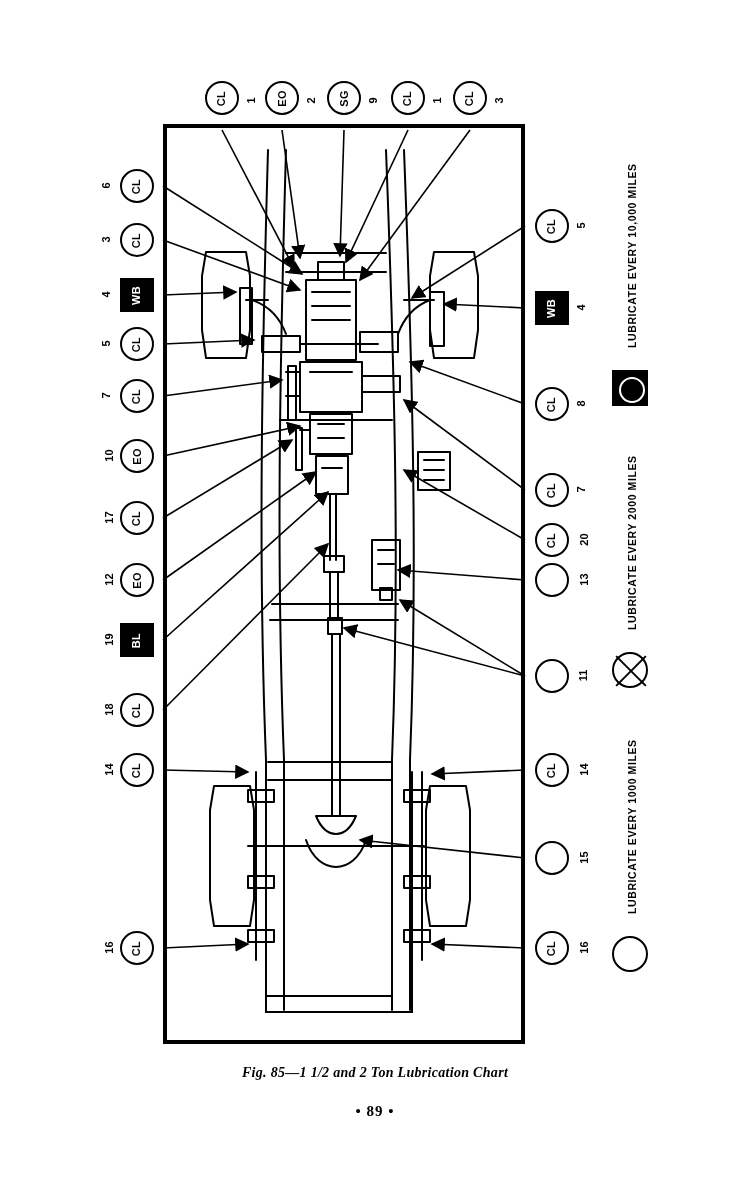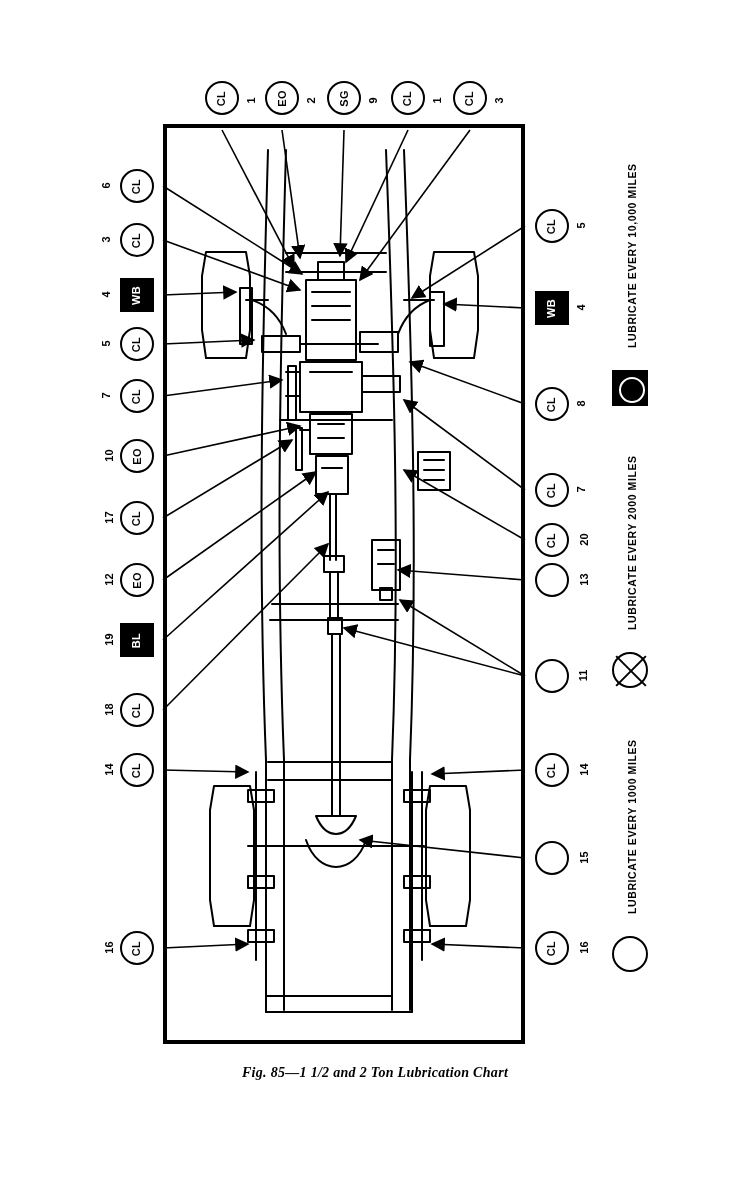--- a/index.html
+++ b/index.html
@@ -486,14 +486,15 @@
   <div class="legend-label" style="left:626px; top:348px;">LUBRICATE EVERY 10,000 MILES</div>
   <div class="legend-sym filled-square" style="left:612px; top:370px;"></div>
 
   <div class="legend-label" style="left:626px; top:630px;">LUBRICATE EVERY 2000 MILES</div>
   <div class="legend-sym x-circle" style="left:612px; top:652px;"></div>
 
   <div class="legend-label" style="left:626px; top:914px;">LUBRICATE EVERY 1000 MILES</div>
   <div class="legend-sym open-circle" style="left:612px; top:936px;"></div>
 
   <div id="caption">Fig. 85—1&nbsp;1/2 and 2 Ton Lubrication Chart</div>
+  <div id="folio">• 89 •</div>
 
 </div>
 
 </body></html>

